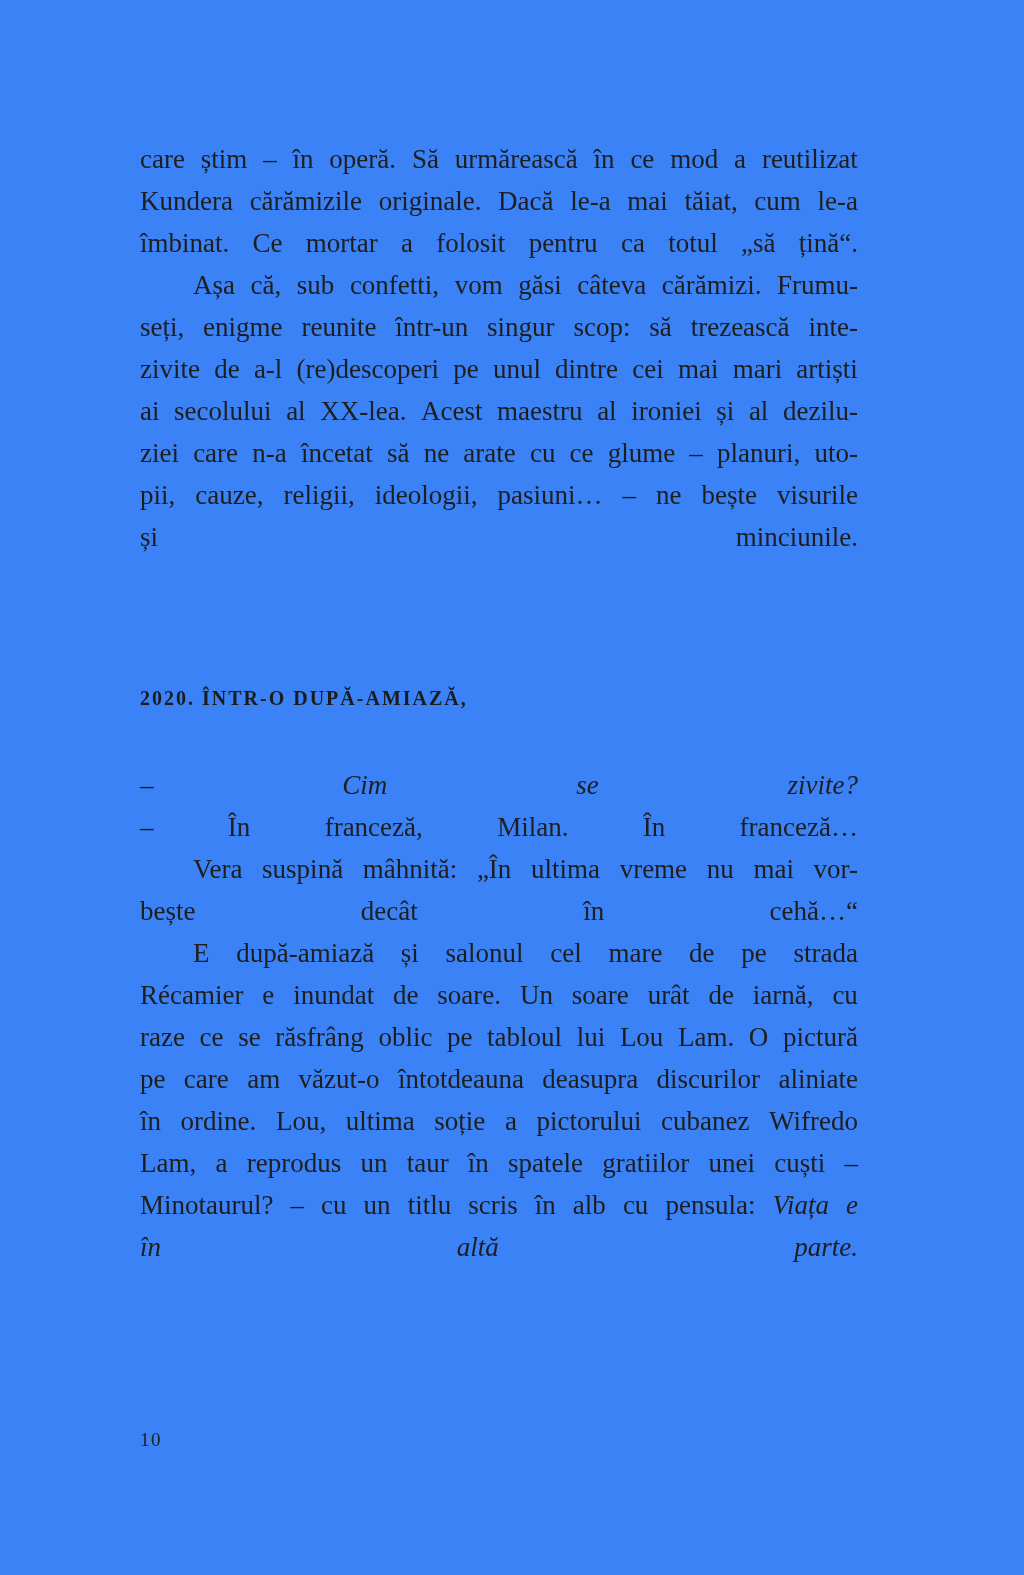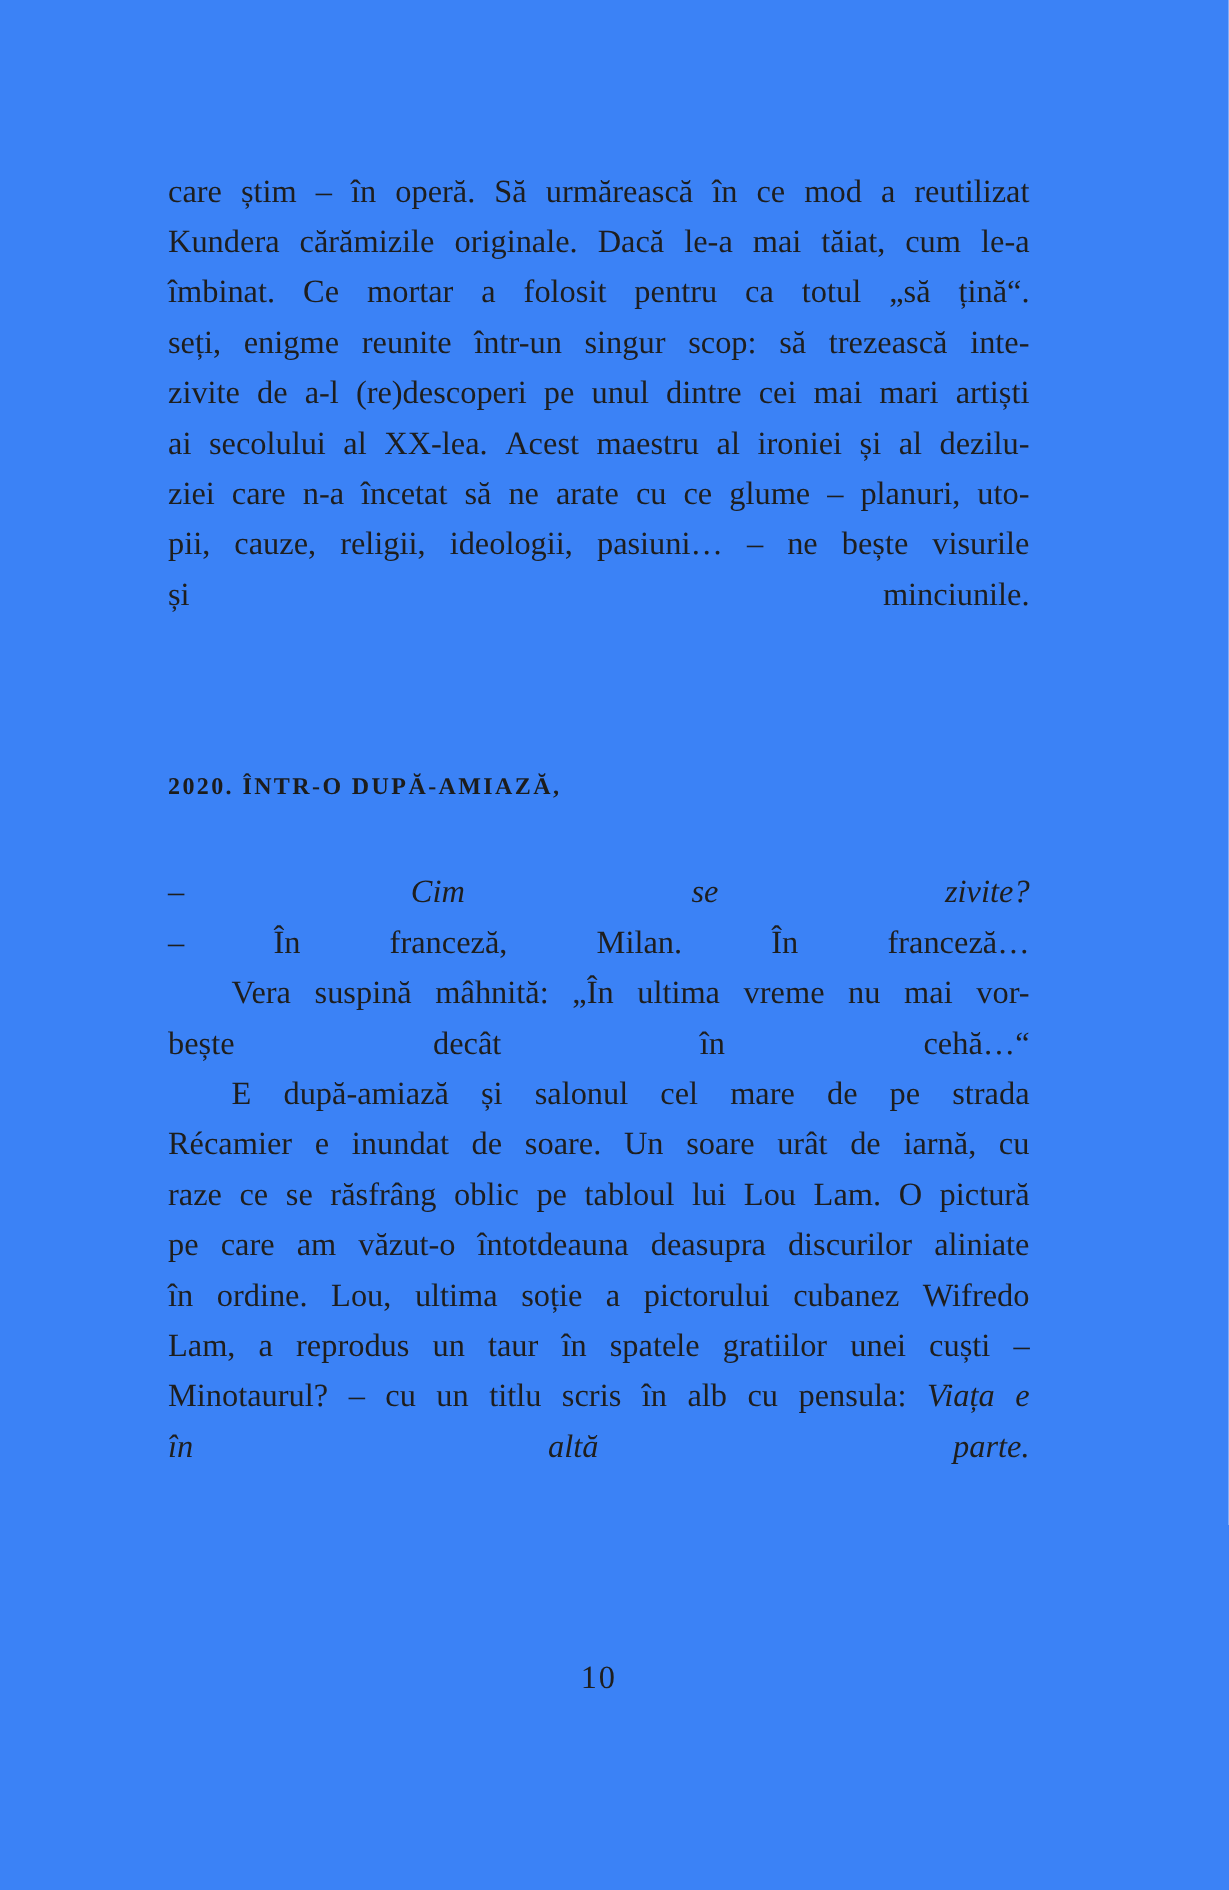--- a/index.html
+++ b/index.html
@@ -43,22 +43,21 @@
     margin: 121px 0 0 0;
     font-size: 20px;
     font-weight: bold;
     line-height: 38px;
     letter-spacing: 2px;
     color: #1c1c1c;
   }
   .dialogue { margin-top: 47px; }
   .page-number {
     margin-top: 151px;
-    text-align: center;
-    font-size: 27px;
+    font-size: 19px;
     letter-spacing: 1.5px;
     line-height: 42px;
   }
 </style>
 </head>
 <body>
 
 <div class="page">
   <div class="text-block">
 
@@ -96,20 +95,31 @@
           <span class="w">folosit</span>
           <span class="w">pentru</span>
           <span class="w">ca</span>
           <span class="w">totul</span>
           <span class="w">„să</span>
           <span class="w">țină“.</span>
         </div>
       </section>
 
     <section class="para">
+        <div class="line indent">
+          <span class="w">Așa</span>
+          <span class="w">că,</span>
+          <span class="w">sub</span>
+          <span class="w">confetti,</span>
+          <span class="w">vom</span>
+          <span class="w">găsi</span>
+          <span class="w">câteva</span>
+          <span class="w">cărămizi.</span>
+          <span class="w">Frumu-</span>
+        </div>
         <div class="line">
           <span class="w">seți,</span>
           <span class="w">enigme</span>
           <span class="w">reunite</span>
           <span class="w">într-un</span>
           <span class="w">singur</span>
           <span class="w">scop:</span>
           <span class="w">să</span>
           <span class="w">trezească</span>
           <span class="w">inte-</span>

